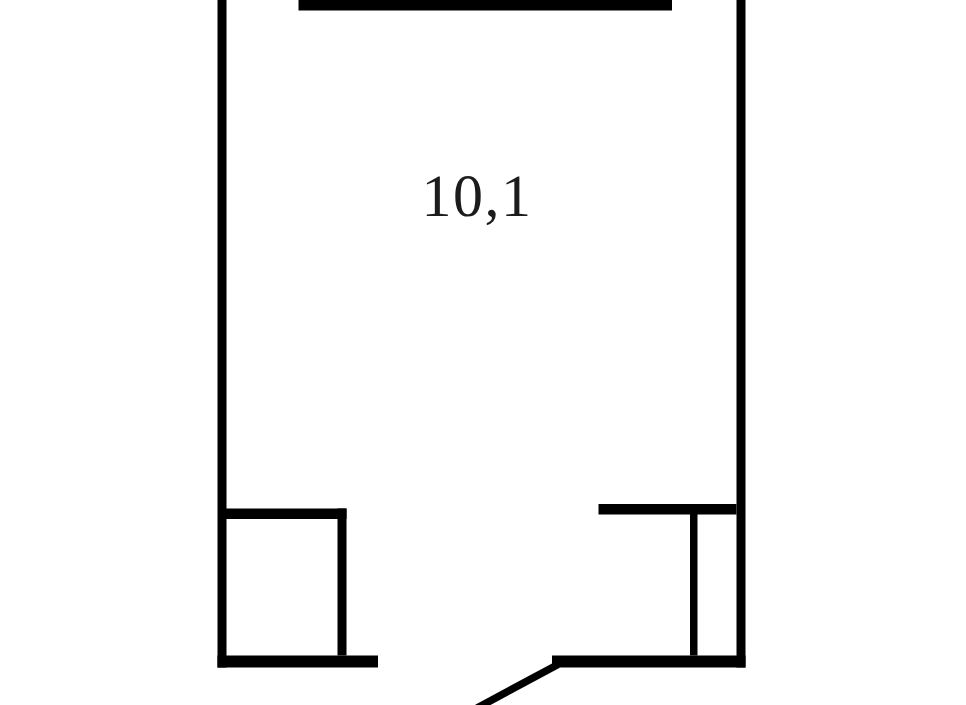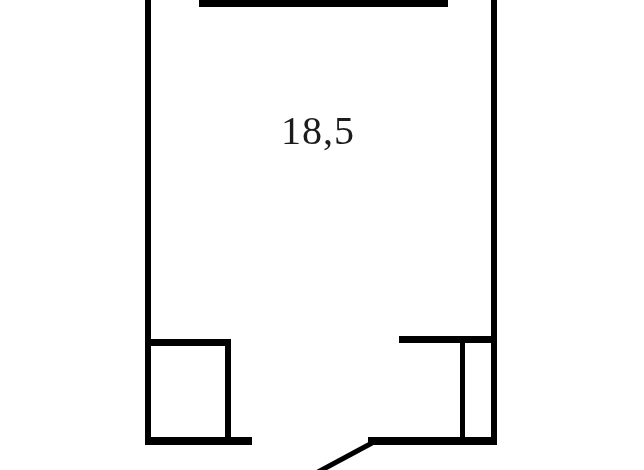--- a/index.html
+++ b/index.html
@@ -45,14 +45,14 @@
       <rect x="199" y="0" width="249" height="7" fill="#000000"></rect>
       <rect x="491" y="0" width="6" height="445" fill="#000000"></rect>
       <rect x="145" y="437" width="107" height="8" fill="#000000"></rect>
       <rect x="368" y="437" width="129" height="8" fill="#000000"></rect>
       <rect x="148" y="339" width="83" height="7" fill="#000000"></rect>
       <rect x="225" y="339" width="6" height="98" fill="#000000"></rect>
       <rect x="399" y="336" width="92" height="7" fill="#000000"></rect>
       <rect x="460" y="336" width="5" height="101" fill="#000000"></rect>
       <line x1="318" y1="472" x2="372" y2="443" stroke="#000000" stroke-width="5"></line>
     </svg>
-  <div class="area-label" style="color: rgb(28, 28, 28);">18,5</div>
+  <div class="area-label" style="color: rgb(28, 28, 28);">10,1</div>
 </div>
 
 </body></html>

